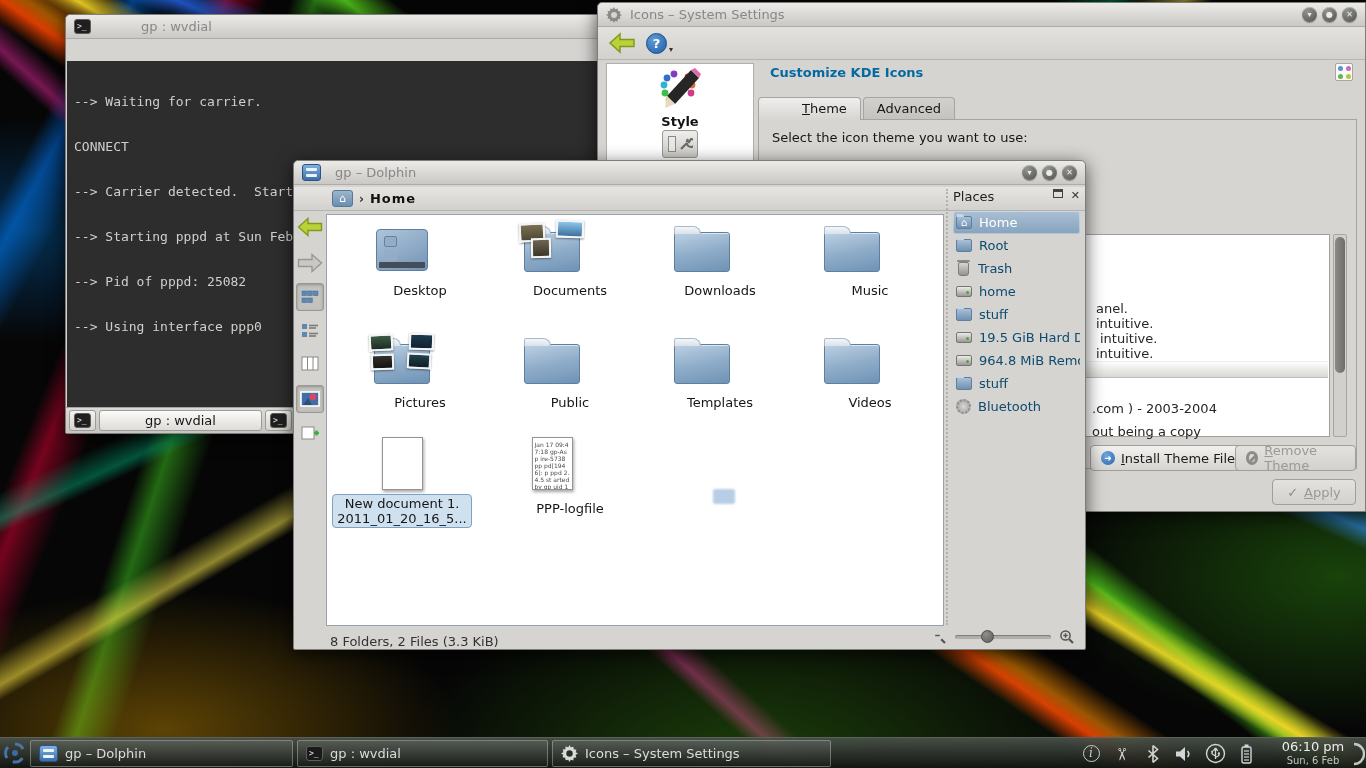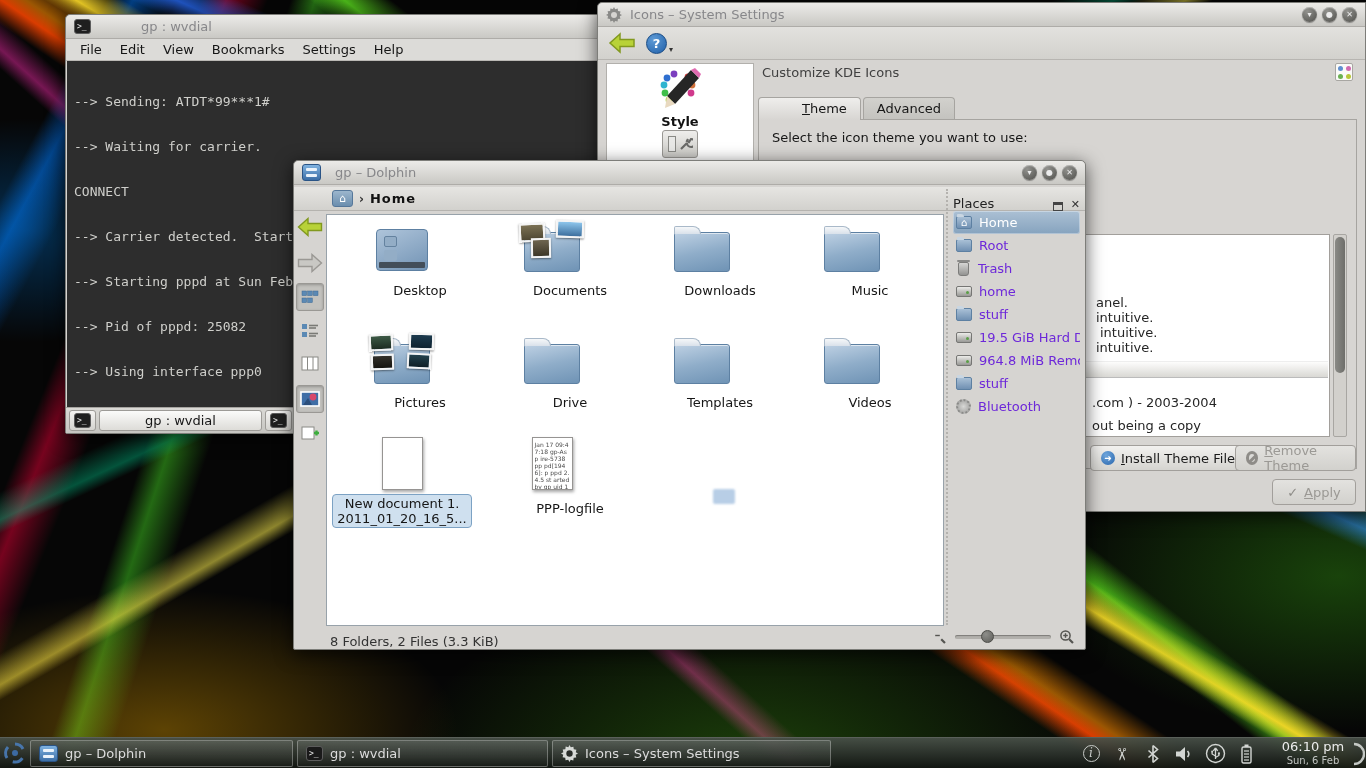--- a/index.html
+++ b/index.html
@@ -72,41 +72,41 @@
   .mini-chev { font-size:8px; color:#333; margin-left:2px; }
   .ss-sidebar { position:absolute; left:8px; top:60px; width:148px; bottom:10px;
     background:#fff; border:1px solid #b2b0ac; }
   .style-entry { position:absolute; top:4px; left:0; right:0; text-align:center; }
   .style-label { font-weight:bold; color:#111; margin-top:2px; }
   .hw-entry { position:absolute; top:66px; left:0; right:0; display:flex; justify-content:center; }
   .hw-icon { width:36px; height:28px; border:1px solid #9a9894; border-radius:3px;
     background:linear-gradient(#efeeec,#cac9c5); display:flex; align-items:center;
     justify-content:center; gap:3px; }
   .hw-icon .slab { width:8px; height:16px; background:#e8e8e6; border:1px solid #8a8a86; }
-  .ss-header { position:absolute; left:164px; top:62px; font-weight:normal; color:#404040; }
+  .ss-header { position:absolute; left:172px; top:62px; font-weight:bold; color:#0369a1; }
   .module-mini { position:absolute; right:12px; top:60px; width:18px; height:18px;
     background:#fafaf8; border:1px solid #a8a6a2; border-radius:2px;
     display:grid; grid-template-columns:1fr 1fr; place-items:center; }
   .module-mini i { width:5px; height:5px; border-radius:50%; display:block; }
   .ss-tabs { position:absolute; left:160px; top:94px; display:flex; }
   .ss-tab { padding:3px 13px 4px; border:1px solid #a6a4a0; border-bottom:none;
     border-radius:4px 4px 0 0; background:linear-gradient(#d2d1cd,#c3c2be);
     margin-right:2px; color:#161616; }
   .ss-tab.active { background:linear-gradient(#efeeec,#d7d5d2); position:relative; z-index:1;padding-left:43px; }
   .uline::first-letter { text-decoration:underline; }
   .ss-panel { position:absolute; left:160px; right:8px; top:116px; bottom:42px;
     border:1px solid #a6a4a0; background:#d7d5d2; }
   .ss-select-label { position:absolute; left:13px; top:10px; color:#161616; }
   .theme-list { position:absolute; left:14px; top:114px; right:26px; height:203px;
     background:#fff; border:1px solid #a29f9b; }
   .theme-scroll { position:absolute; right:9px; top:114px; width:14px; height:203px;
     background:#d2d0cc; border:1px solid #a8a6a2; border-radius:2px; }
   .theme-thumb { position:absolute; left:1px; right:1px; top:2px; height:136px;
     background:linear-gradient(90deg,#8a8a86,#6e6e6a); border-radius:6px; }
-  .frag { position:absolute; color:#262626; white-space:nowrap; }
+  .frag { position:absolute; color:#262626; white-space:nowrap;margin-top:6px; }
   .sel-band { position:absolute; left:1px; right:1px; height:17px;
     background:linear-gradient(#fdfdfc,#d9d8d4); border-top:1px solid #eee;
     border-bottom:1px solid #bbb; }
   .ss-btn { position:absolute; height:26px; border:1px solid #a29f9b; border-radius:4px;
     background:linear-gradient(#f2f1ef,#d5d4d0); display:flex; align-items:center;
     justify-content:center; gap:6px; color:#1a1a1a; padding:0 10px; }
   .ss-btn.disabled { color:#9b9995; background:linear-gradient(#e3e2df,#d2d1cd); }
   .arrow-badge { width:14px; height:14px; border-radius:50%;
     background:radial-gradient(circle at 35% 30%, #6fa6dd, #2a67ad); color:#fff;
     font-size:9px; line-height:14px; text-align:center; }
@@ -177,27 +177,27 @@
   .page.preview { font-size:6px; line-height:7px; color:#4a4a4a; padding:3px 2px;
     overflow:hidden; text-align:left; word-break:break-all; white-space:normal;
     font-family:"DejaVu Sans", sans-serif; }
   .sel-label { display:inline-block; background:rgba(203,221,238,.92);
     border:1px solid #7ca2c4; border-radius:4px; padding:1px 4px; line-height:15px;
     color:#161616; }
   .ghost { position:absolute; width:22px; height:15px; border-radius:2px;
     background:rgba(125,165,210,.55); filter:blur(1px); }
   .places { position:absolute; left:652px; top:28px; width:134px; bottom:24px;
     border-left:2px dotted #b4b2ae; padding-left:5px; }
-  .places-head { display:flex; align-items:flex-end; height:22px; color:#222; }
+  .places-head { display:flex; align-items:flex-start; height:22px; color:#222; }
   .places-head .ph-title { flex:1; }
   .ph-float { width:10px; height:9px; border:1px solid #444; border-top:3px solid #444;
     margin-right:8px; }
   .ph-close { font-size:11px; font-weight:bold; color:#333; }
   .place { display:flex; align-items:center; height:23px; gap:7px; padding-left:3px;
-    color:#6d28d9; white-space:nowrap; overflow:hidden; }
+    color:#0c4a6e; white-space:nowrap; overflow:hidden; }
   .place.selected { background:linear-gradient(#abc0d4,#86a3be); border-radius:3px;
     color:#fff; box-shadow:inset 0 0 0 1px rgba(255,255,255,.35); }
   .pi { flex:none; width:16px; height:13px; border-radius:2px; position:relative;
     background:linear-gradient(#a9c0d6,#7090b2); border:1px solid #5d80a2; }
   .pi.fld::before { content:""; position:absolute; top:-3px; left:0; width:7px; height:3px;
     background:#c9d6e2; border-radius:1px 3px 0 0; }
   .pi.homefld { text-align:center; color:#fff; font-size:10px; line-height:12px; }
   .pi.trash { width:11px; height:14px; margin:0 2px;
     background:linear-gradient(#d6d6d4,#939391); border:1px solid #7c7c7a;
     border-radius:2px 2px 3px 3px; }
@@ -247,30 +247,21 @@
 </head>
 <body>
 
 <div id="screen">
 
   <section class="win" id="term">
     <div class="titlebar">
       <span class="term-appicon">&gt;_</span>
       <span class="title">gp : wvdial</span>
     </div>
-    <div class="menubar">
-      <span>File</span>
-      <span>Edit</span>
-      <span>View</span>
-      <span>Bookmarks</span>
-      <span>Settings</span>
-      <span>Help</span>
-    </div>
     <div class="termbody">
-      <div>--&gt; Sending: ATDT*99***1#</div>
       <div>--&gt; Waiting for carrier.</div>
       <div>CONNECT</div>
       <div>--&gt; Carrier detected.  Starting PPP immediately.</div>
       <div>--&gt; Starting pppd at Sun Feb  6 18:08:22 2011</div>
       <div>--&gt; Pid of pppd: 25082</div>
       <div>--&gt; Using interface ppp0</div>
       
       
       
       
@@ -500,21 +491,21 @@
             <span class="photo b"></span>
             <span class="photo c"></span>
             <span class="photo d"></span>
         </div>
         <div class="flabel">Pictures</div>
       </div>
       <div class="cell" style="left:150px; top:122px">
         <div class="ficon">
             <div class="fold"></div>
           </div>
-        <div class="flabel">Drive</div>
+        <div class="flabel">Public</div>
       </div>
       <div class="cell" style="left:450px; top:122px">
         <div class="ficon">
             <div class="fold"></div>
           </div>
         <div class="flabel">Videos</div>
       </div>
       <div class="cell" style="left:300px; top:122px">
         <div class="ficon">
             <div class="fold"></div>

